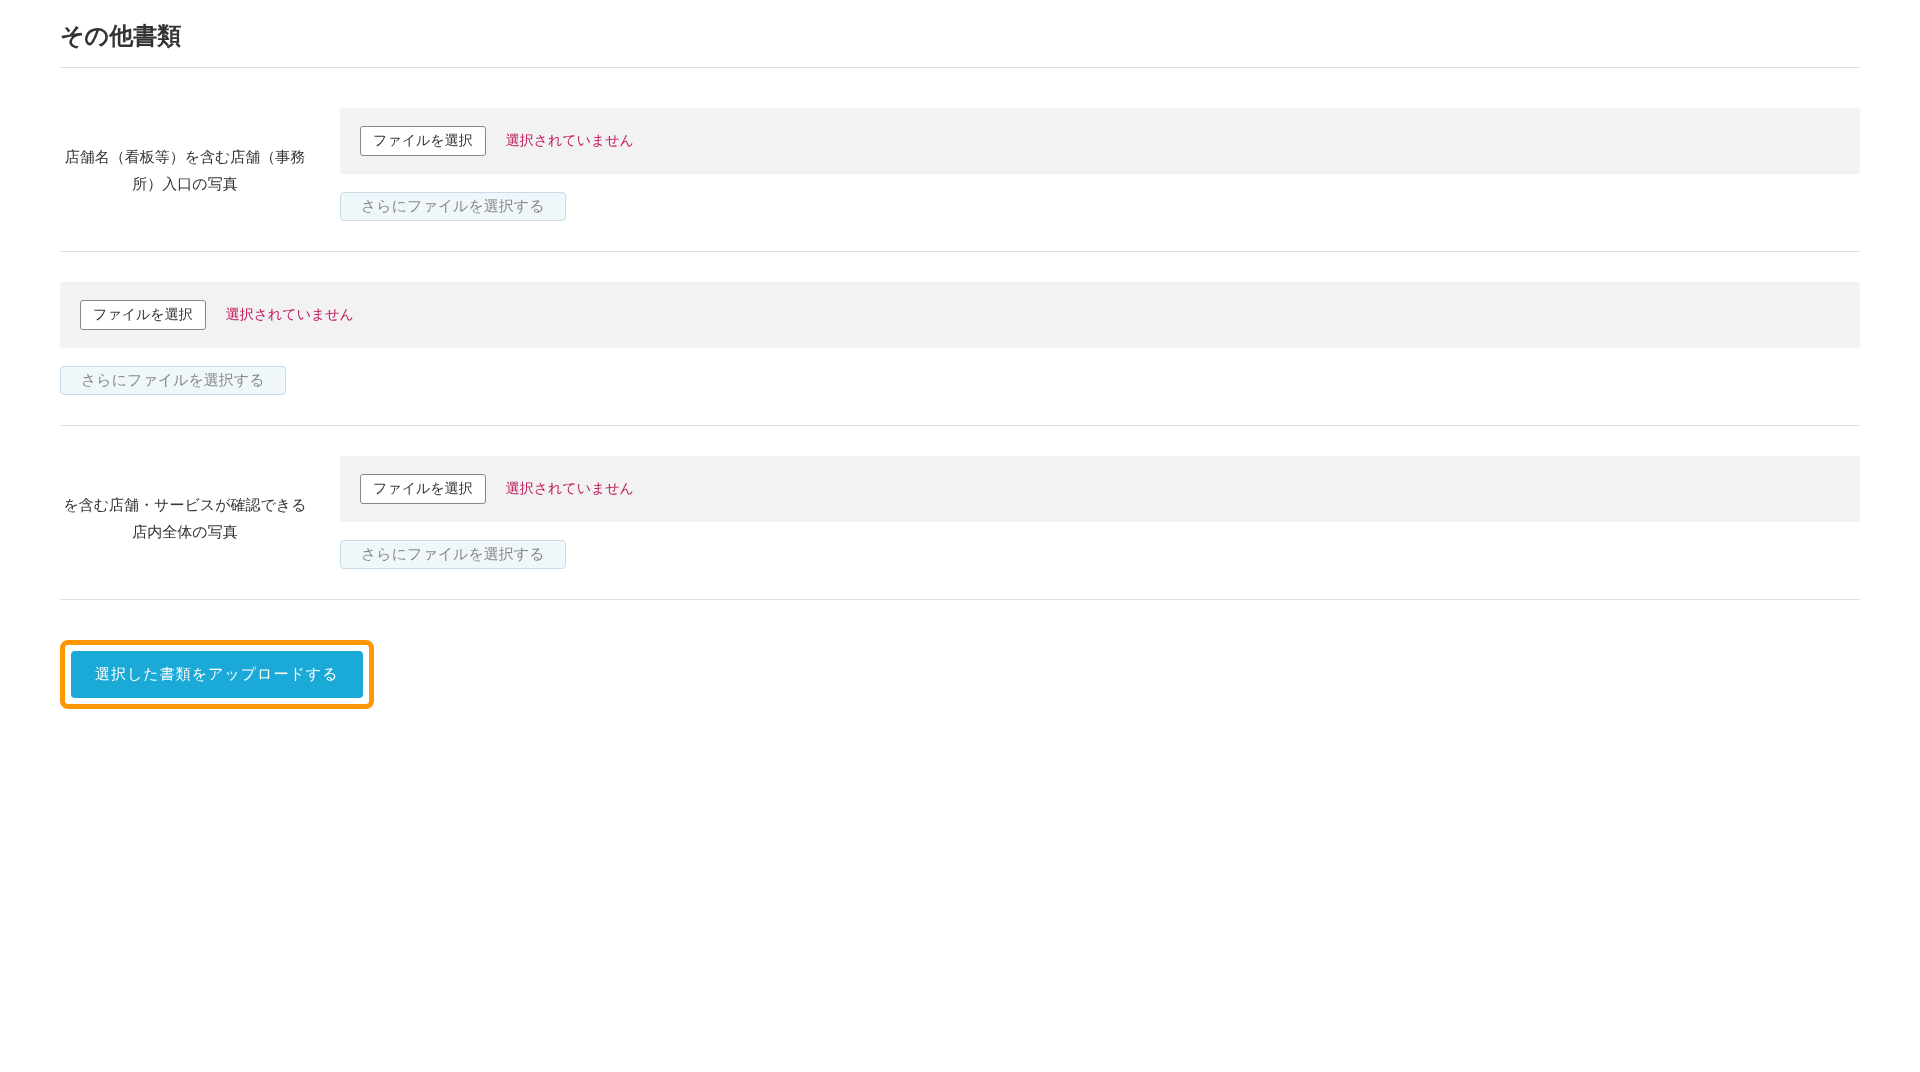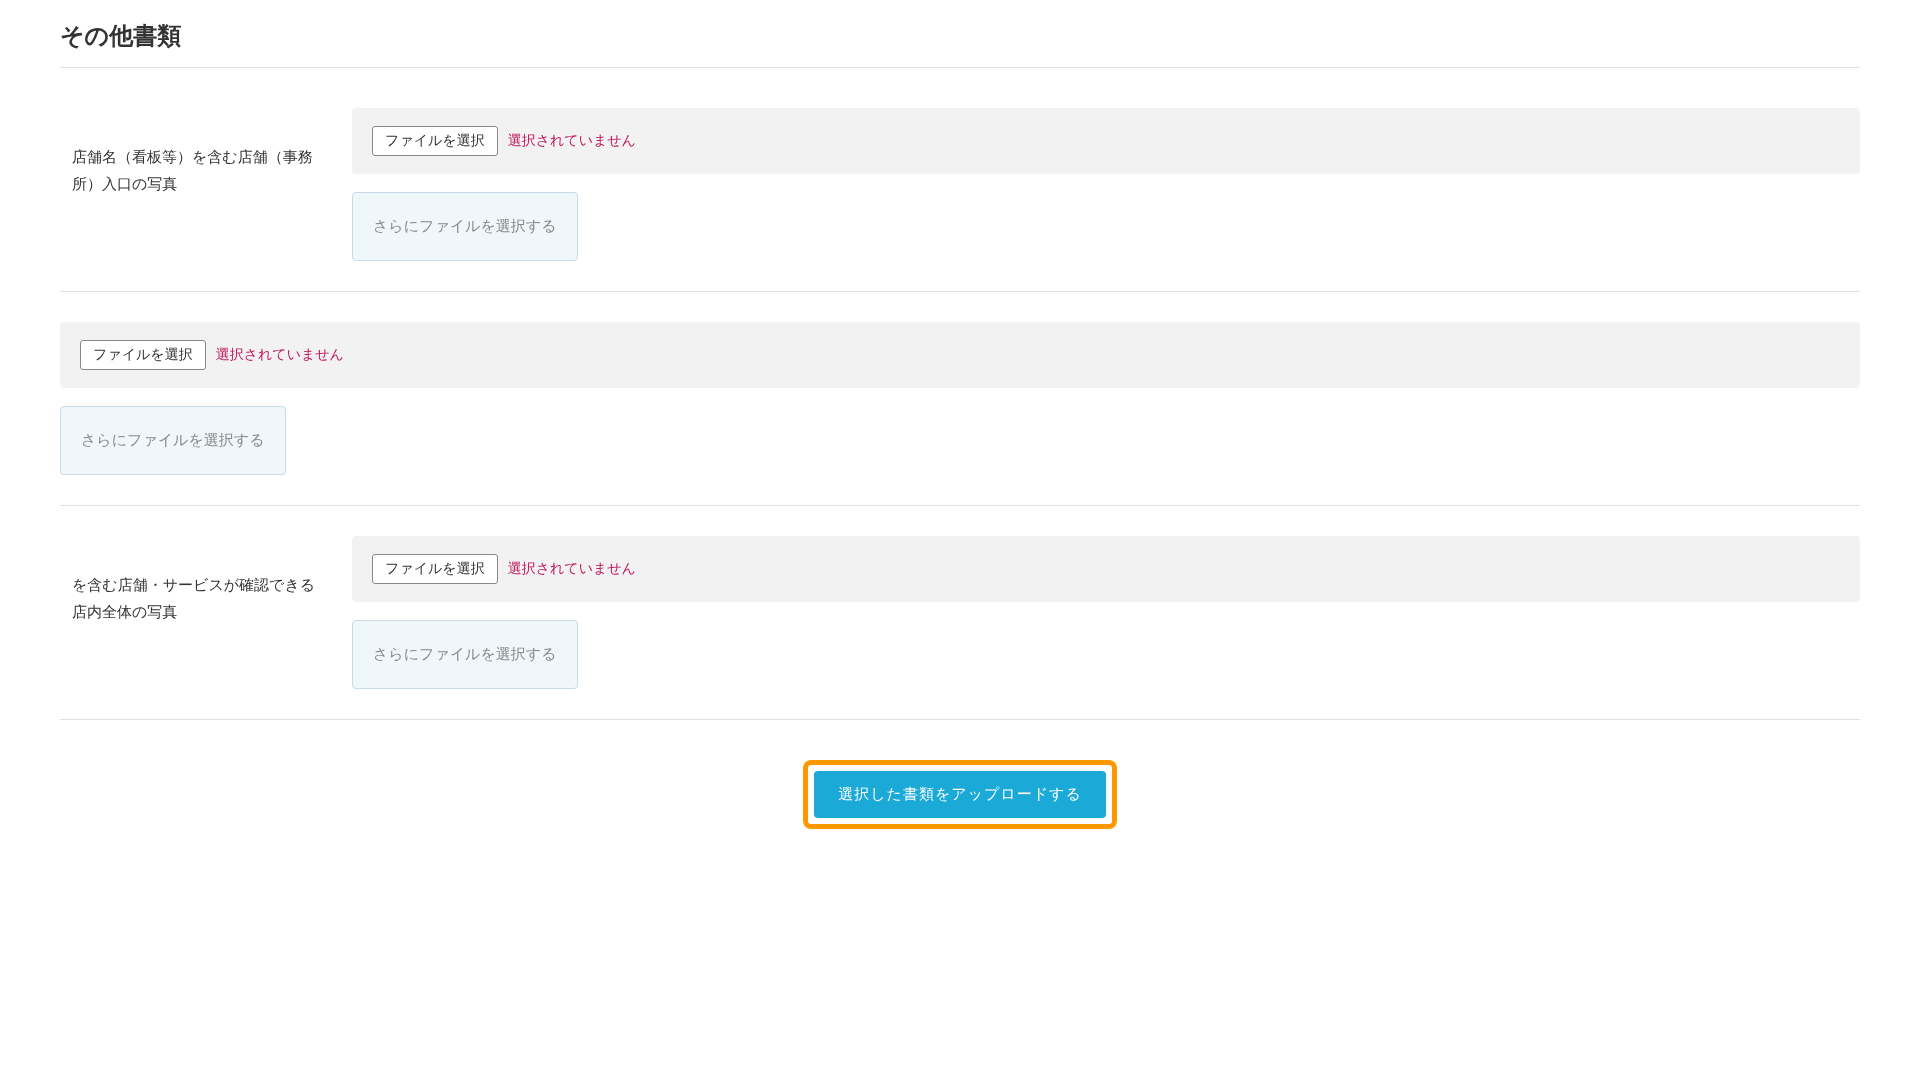--- a/index.html
+++ b/index.html
@@ -27,40 +27,39 @@
     .upload-row {
       display: flex;
       align-items: flex-start;
       padding: 30px 0;
       border-bottom: 1px solid #e0e0e0;
     }
     
     .upload-label {
       width: 280px;
       flex-shrink: 0;
-      text-align: left;
+      text-align: center;
       padding-right: 30px;
       padding-top: 35px;
       font-size: 15px;
       color: #333333;
       line-height: 1.8;
-      margin-left: 12px;
     }
     
     .upload-content {
       flex: 1;
     }
     
     .file-select-box {
       background: #f2f2f2;
       border-radius: 4px;
       padding: 18px 20px;
       display: flex;
       align-items: center;
-      gap: 10px;
+      gap: 20px;
       margin-bottom: 18px;
     }
     
     .file-select-button {
       background: #ffffff;
       border: 1px solid #888888;
       border-radius: 3px;
       padding: 5px 12px;
       font-size: 14px;
       font-weight: 500;
@@ -71,30 +70,30 @@
     
     .file-select-status {
       font-size: 14px;
       color: #be185d;
     }
     
     .more-files-button {
       background: #eff7fb;
       border: 1px solid #c9dbe8;
       border-radius: 4px;
-      padding: 24px 20px;
+      padding: 4px 20px;
       font-size: 15px;
       color: #888888;
       cursor: pointer;
       font-family: inherit;
     }
     
     .footer-area {
       display: flex;
-      justify-content: center;
+      justify-content: flex-start;
       padding: 40px 0 30px 0;
     }
     
     .upload-button-wrapper {
       border: 5px solid #ff9800;
       border-radius: 8px;
       padding: 6px;
       display: inline-block;
     }
     

